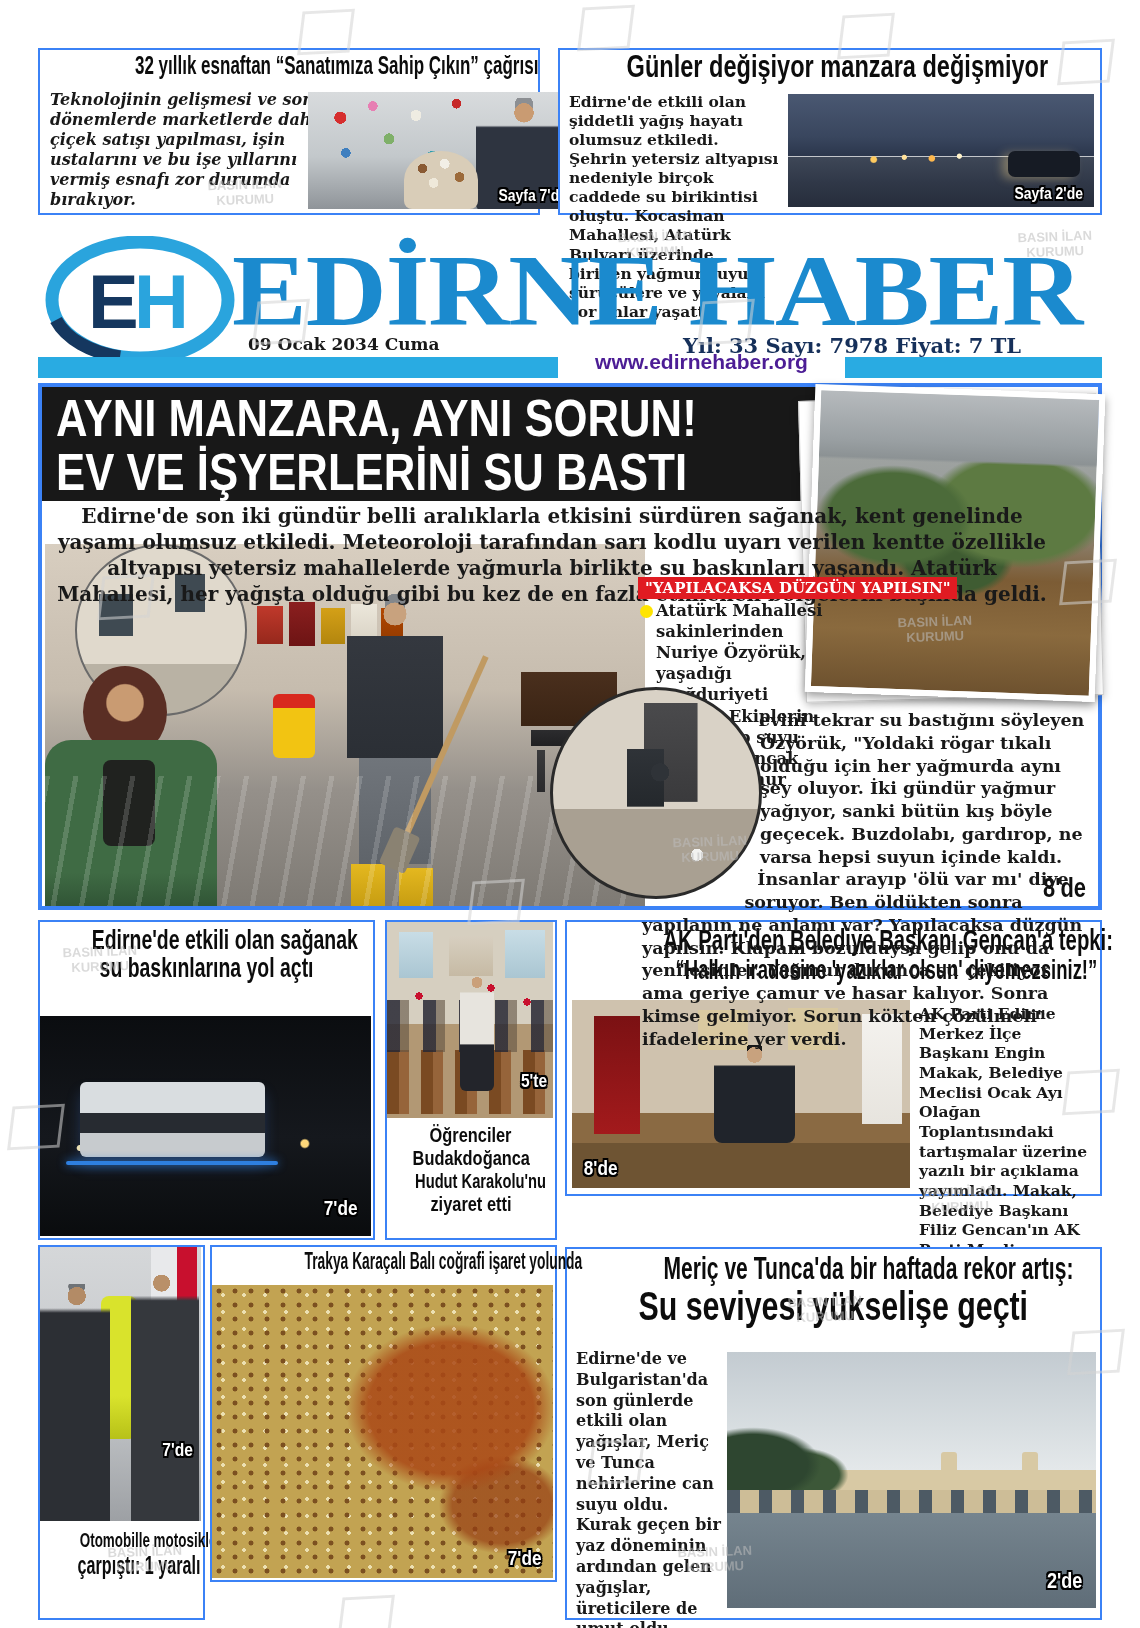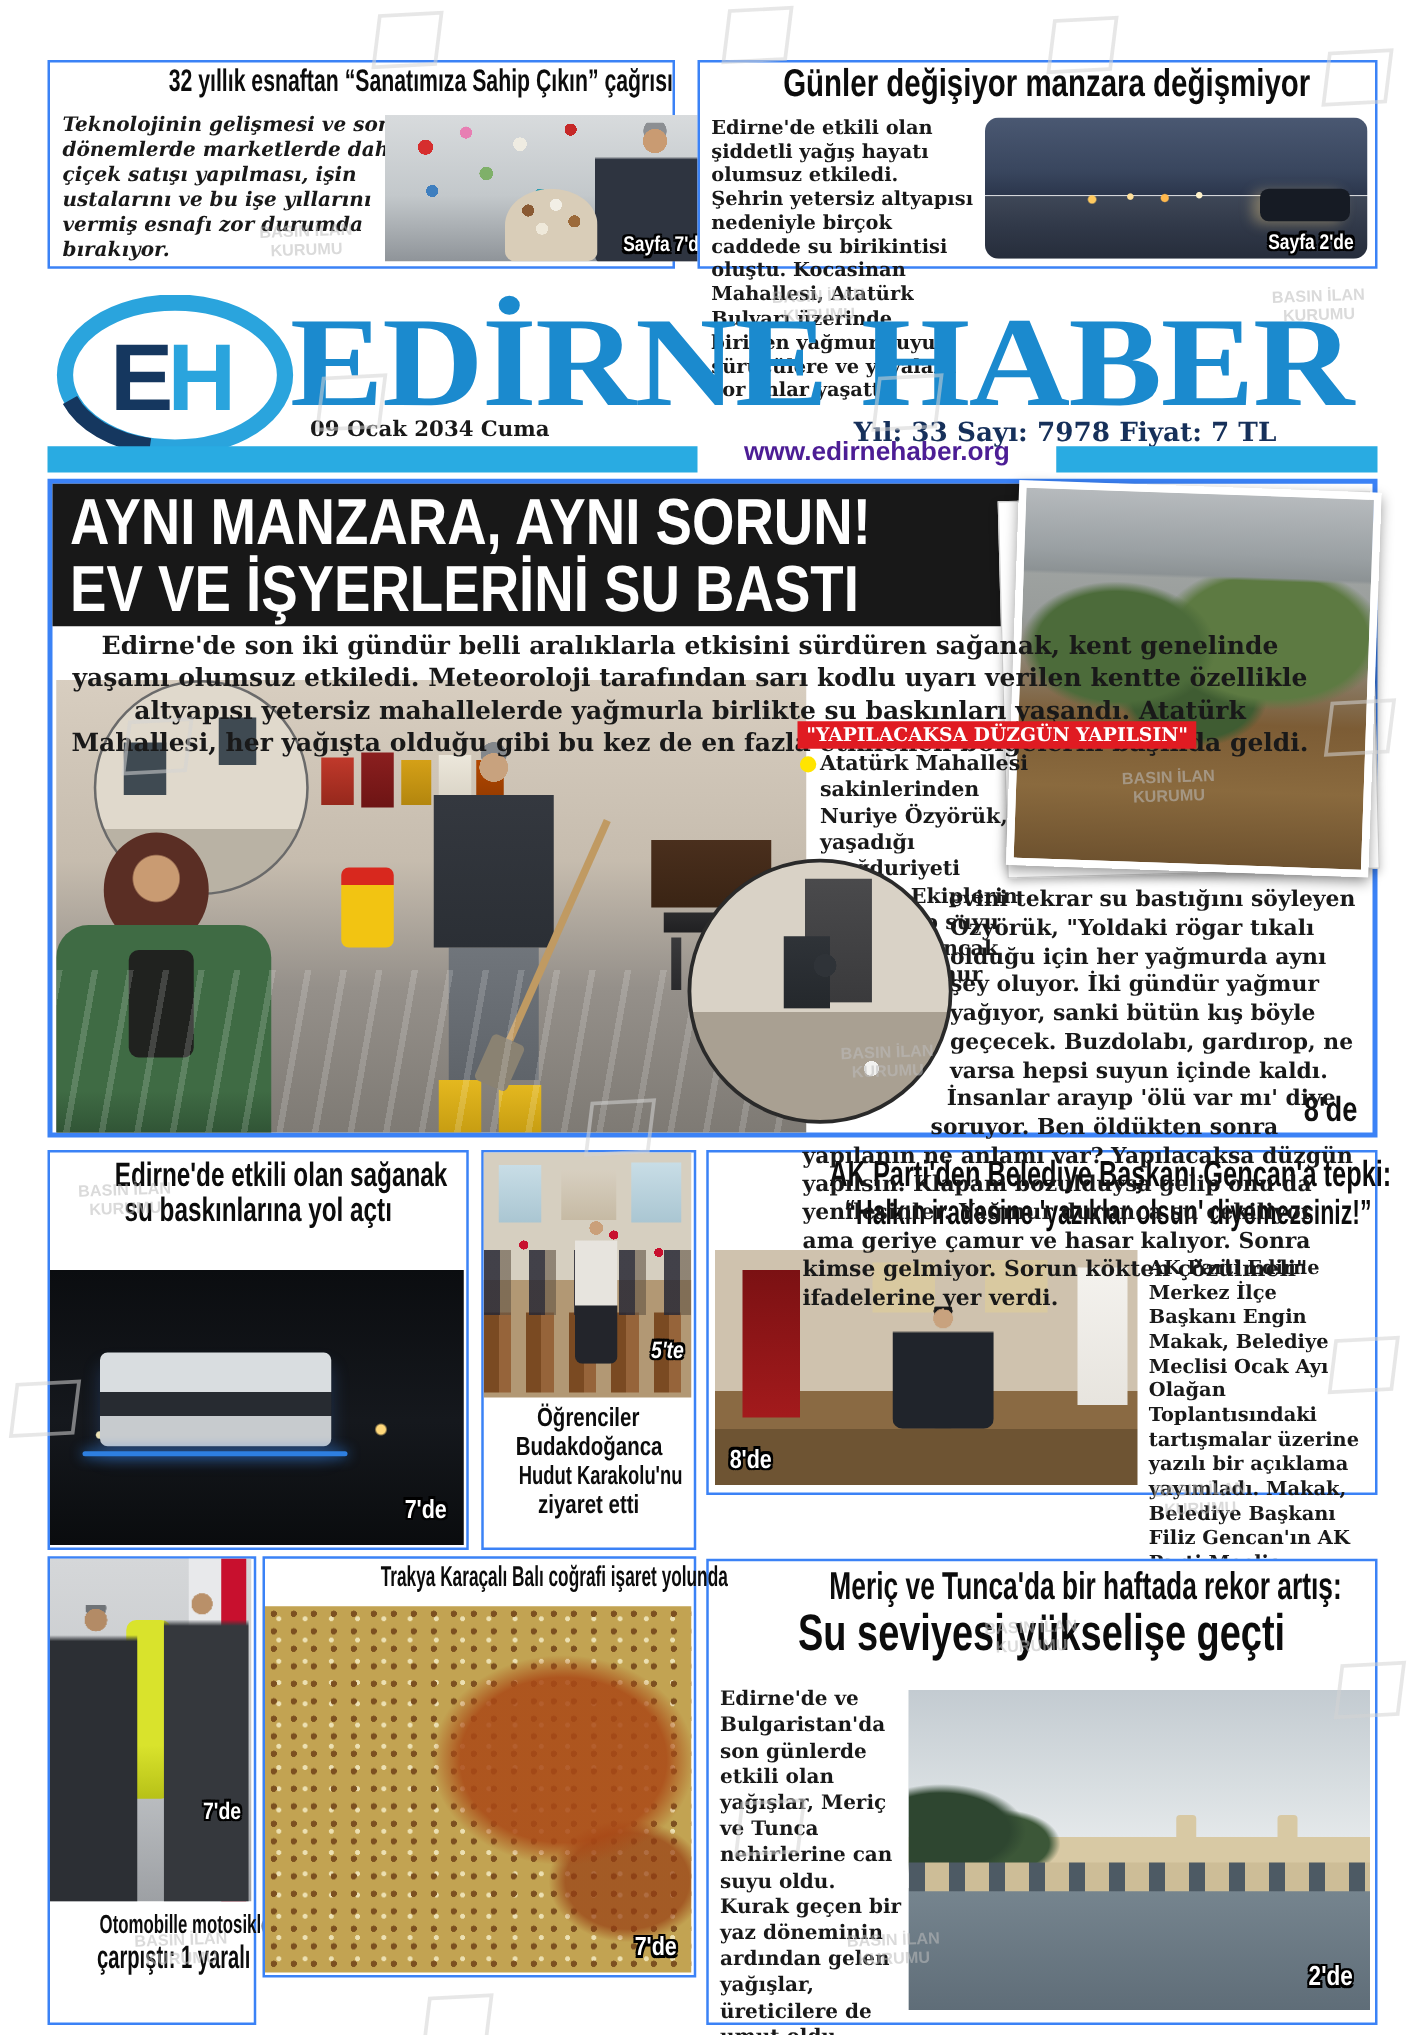--- a/index.html
+++ b/index.html
@@ -55,21 +55,21 @@
      radial-gradient(circle 8px at 55% 22%,#f2efe6 0 60%,transparent 61%),
      radial-gradient(circle 8px at 75% 45%,#9c6a3a 0 60%,transparent 61%),
      radial-gradient(circle 8px at 40% 55%,#efe9da 0 60%,transparent 61%),
      #d9cdb8;}
   .ph-rain{background:
     radial-gradient(circle 5px at 28% 58%,#ffca5f 0 55%,rgba(255,202,95,.2) 75%,transparent 80%),
     radial-gradient(circle 4px at 38% 56%,#ffe09a 0 55%,transparent 75%),
     radial-gradient(circle 5px at 47% 57%,#ffb84d 0 55%,transparent 75%),
     radial-gradient(circle 4px at 56% 55%,#fff2c9 0 55%,transparent 75%),
     linear-gradient(180deg,#4a5872 0%,#39465e 38%,#2b364c 55%,transparent 55%),
-    linear-gradient(180deg,transparent 55%,#3e4757 56%,#303848 78%,#262d3b 100%); border-radius: 11px;}
+    linear-gradient(180deg,transparent 55%,#3e4757 56%,#303848 78%,#262d3b 100%);}
   .rn-car{position:absolute;right:14px;top:50%;width:72px;height:26px;background:#161b24;
     border-radius:7px;box-shadow:-6px 2px 10px rgba(255,220,140,.35);}
   .ph-floodtilt{background:
     linear-gradient(180deg,#b6babd 0%,#9aa0a3 16%,#8c9294 22%,transparent 23%),
     radial-gradient(ellipse 120px 80px at 28% 42%,#4c6b3a 0 55%,transparent 65%),
     radial-gradient(ellipse 140px 90px at 72% 38%,#5d7a42 0 55%,transparent 65%),
     radial-gradient(ellipse 90px 60px at 50% 55%,#3f5c32 0 55%,transparent 66%),
     linear-gradient(180deg,#a8acab 0%,#989c9a 35%,#7c5c35 62%,#8a6a3e 80%,#6e522f 100%);}
   .ph-class{background:
     linear-gradient(#c8dde6,#aac6d2) 12px 10px/34px 46px no-repeat,
@@ -282,21 +282,21 @@
       <span class="cx" style="font-size:27px;transform:scaleX(.72);">su baskınlarına yol açtı</span>
     </div>
     <div class="ph ph-bus" style="left:0px;top:94px;width:331px;height:220px;">
       <div class="bus-body"></div>
       <div class="bus-streak"></div>
       <span class="pref" style="right:10px;bottom:16px;font-size:21px;">7'de</span>
     </div>
   </div>
 
   <div class="box" style="left:385px;top:920px;width:172px;height:320px;">
-    <div class="ph ph-class" style="left:0px;top:0px;width:166px;height:196px;font-style:italic;">
+    <div class="ph ph-class" style="left:0px;top:0px;width:166px;height:196px;">
       <div class="cl-boy"></div>
       <span class="pref" style="right:3px;top:148px;font-size:19px;">5'te</span>
     </div>
     <div class="hlc" style="top:202px;line-height:1.32;">
       <span class="cx" style="font-size:21px;transform:scaleX(.78);">Öğrenciler</span><br>
       <span class="cx" style="font-size:21px;transform:scaleX(.78);">Budakdoğanca</span><br>
       <span class="cx" style="font-size:21px;transform:scaleX(.70);">Hudut Karakolu'nu</span><br>
       <span class="cx" style="font-size:21px;transform:scaleX(.78);">ziyaret etti</span>
     </div>
   </div>

